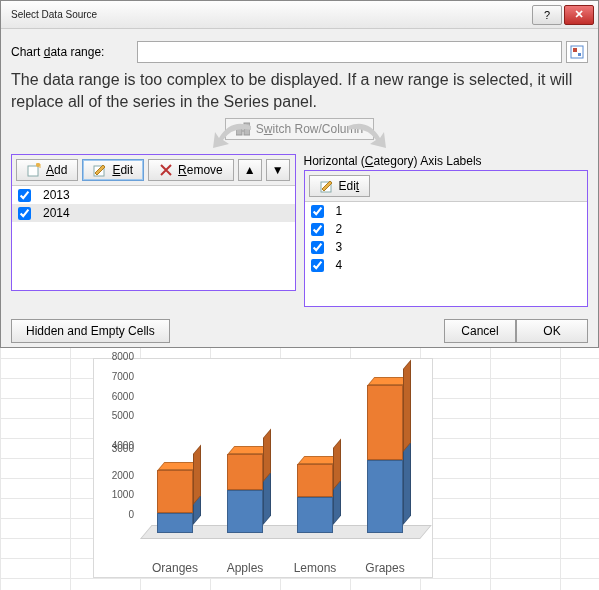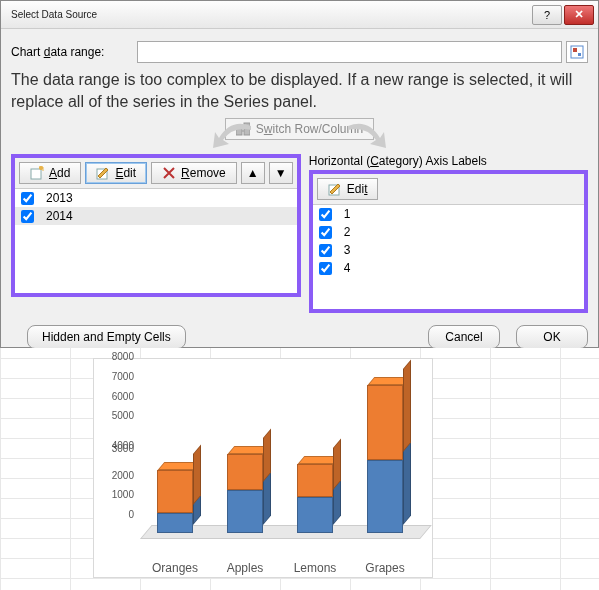--- a/index.html
+++ b/index.html
@@ -99,21 +99,21 @@
     display: flex; gap: 8px;
     margin-top: 2px;
   }
   .col { flex: 1; }
   .col-label {
     font-size: 12px;
     margin-bottom: 2px;
   }
   .col-label .ul { text-decoration: underline; }
   .panel {
-    border: 4px solid #8b5cf6;
+    border: 1px solid #8b5cf6;
     background: #fff;
   }
   .toolbar {
     background: #f0f0f0;
     border-bottom: 1px solid #ccc;
     padding: 4px;
     display: flex; gap: 4px;
   }
   .tbtn {
     border: 1px solid #a9a9a9;
@@ -143,21 +143,21 @@
     display: flex; align-items: center;
   }
   .push-btn {
     border: 1px solid #9a9a9a;
     background: linear-gradient(#fdfdfd,#e7e7e7);
     padding: 4px 14px;
     cursor: pointer;
     font-size: 12px;
   }
   .bottom-row .spacer{ flex:1;}
-  .bottom-row .push-btn { margin-left: 16px; min-width: 72px; text-align:center;border-radius:8px;}
+  .bottom-row .push-btn { margin-left: 0; min-width: 72px; text-align:center;}
 
   
   .ico { width:14px; height:14px; display:inline-block;}
   .ico svg { width:14px; height:14px; display:block;}
 
   
   .sheet {
     position: absolute;
     top: 348px; left: 0;
     width: 599px; height: 242px;

